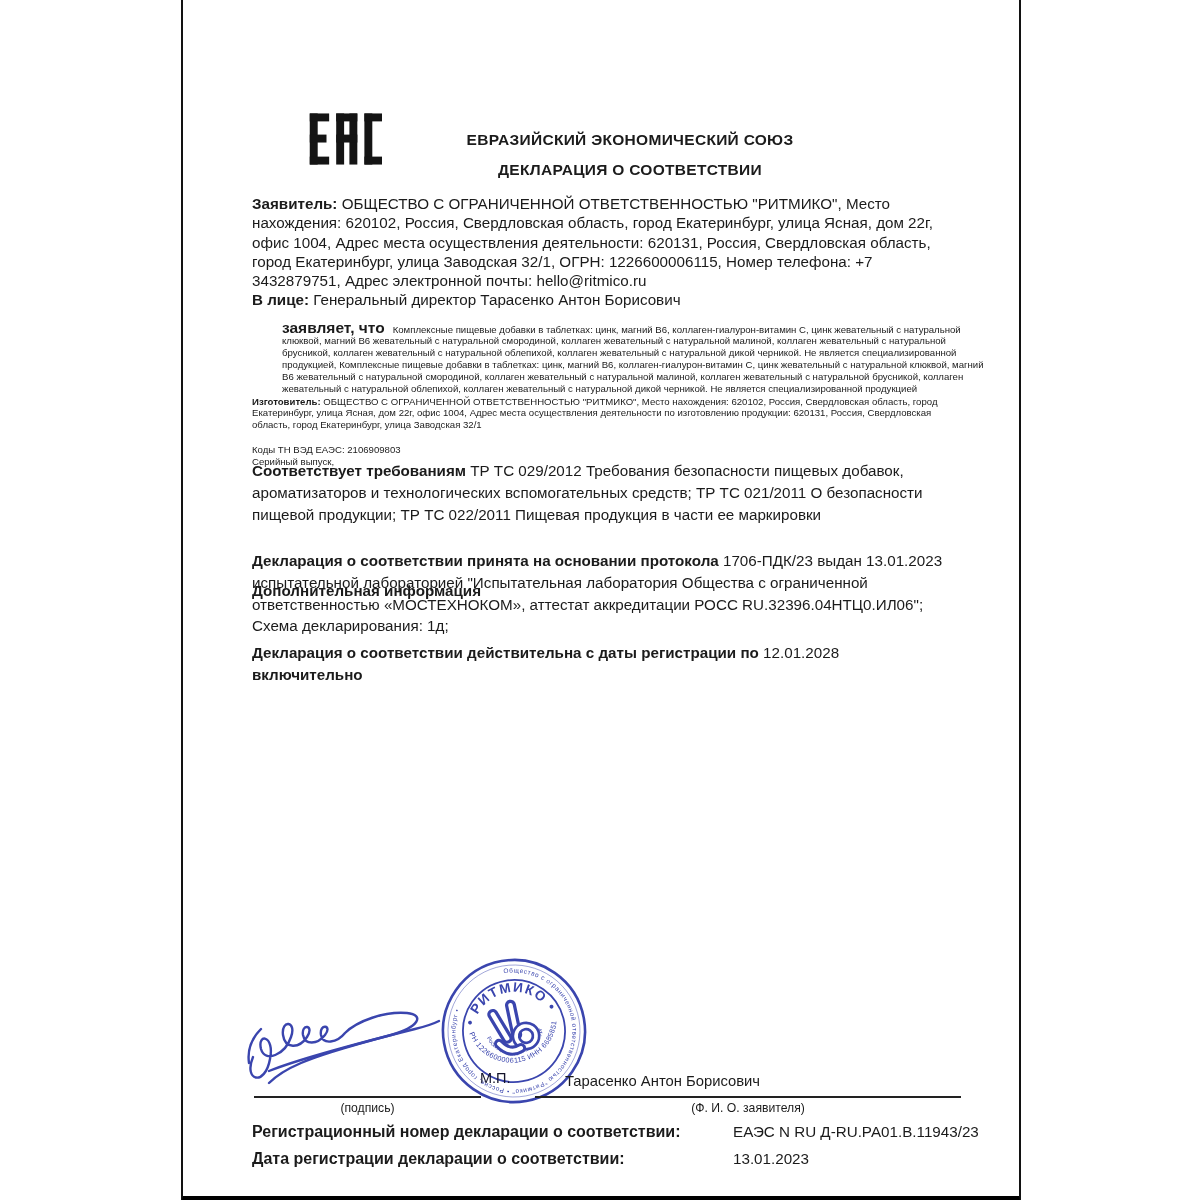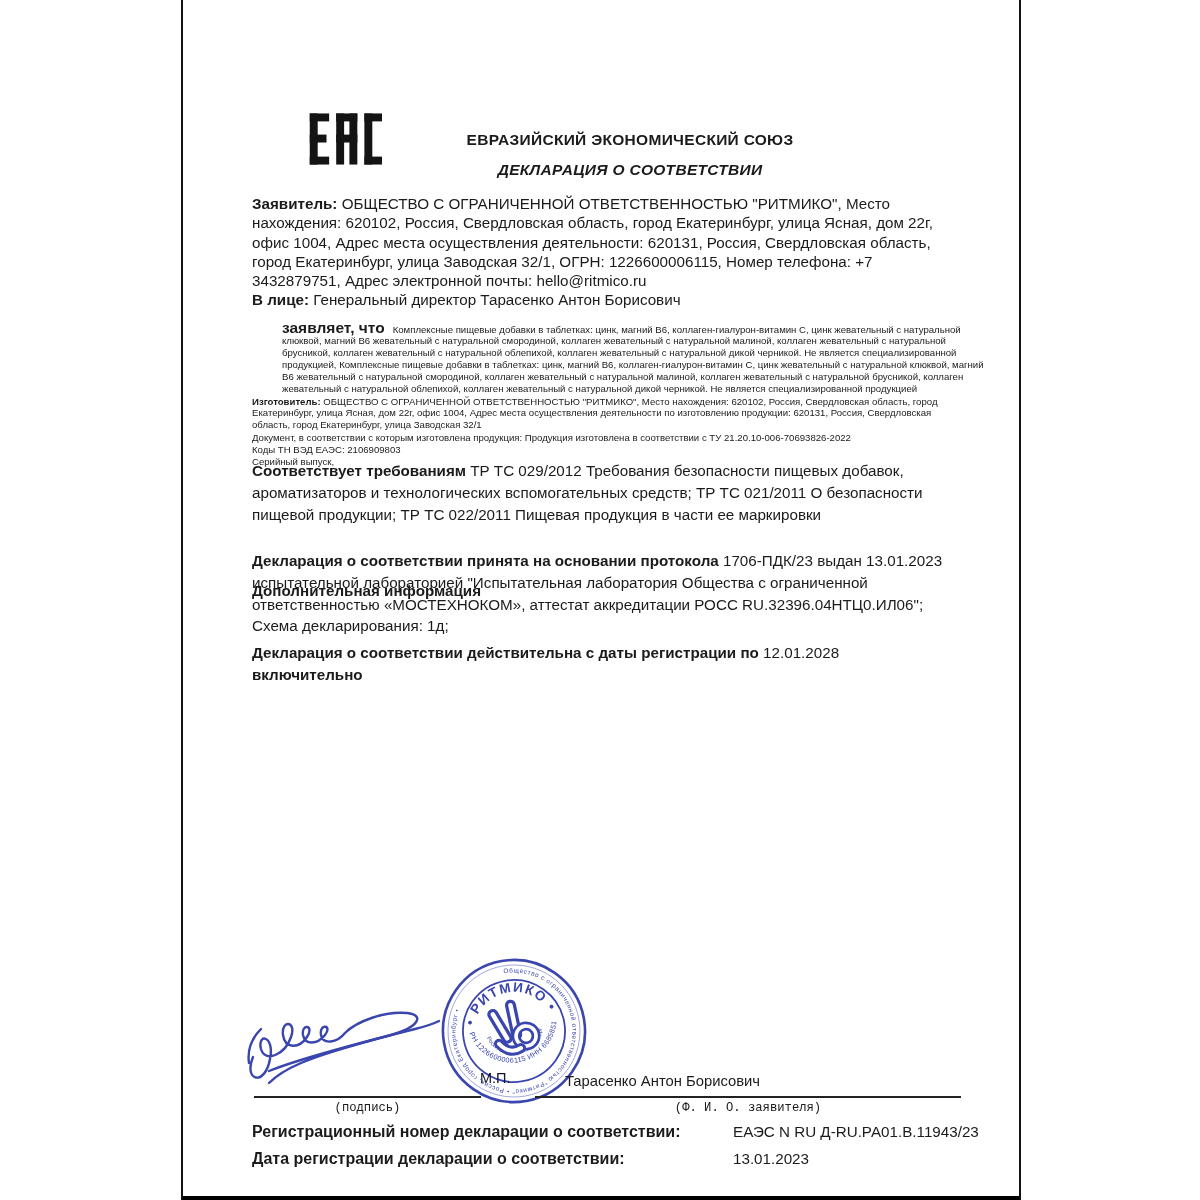--- a/index.html
+++ b/index.html
@@ -5,21 +5,21 @@
   html,body{margin:0;padding:0;background:#ffffff;}
   .canvas{position:relative;width:1024px;height:1200px;background:#ffffff;overflow:hidden;
           font-family:"Liberation Sans",sans-serif;color:#1b1b1b;}
   .page{position:absolute;left:181px;top:-2px;width:836px;height:1196px;background:#fff;
         border:2px solid #121212;border-bottom:9px solid #000;}
   .abs{position:absolute;}
   
   .eac{left:125px;top:110px;width:74px;height:58px;}
   
   .hdr{left:94px;top:131px;width:706px;text-align:center;font-weight:bold;font-size:15.5px;letter-spacing:.3px;}
-  .hdr2{top:161px;font-style:italic;}
+  .hdr2{top:161px;}
   
   .para{left:69px;width:707px;font-size:15.2px;line-height:19.3px;margin:0;}
   .p-applicant{top:194px;}
   .p-rep{top:290px;}
   .smallblock{left:69px;width:707px;font-size:9.6px;line-height:11.8px;}
   .declares-label{font-weight:bold;font-size:15.5px;margin-right:8px;}
   .sb1{top:312px;margin-left:30px;}
   .sb2{top:386px;}
   .sb3{top:422px;}
   .sb4{top:434px;}
@@ -30,21 +30,21 @@
   .p-valid{top:642px;line-height:21.8px;}
   b{font-weight:bold;}
   
   .sig-svg{left:56px;top:985px;width:220px;height:110px;}
   .stamp-svg{left:255px;top:955px;width:152px;height:152px;}
   .mp{left:297px;top:1070px;font-weight:normal;font-size:14.5px;color:#14142b;}
   .signer{left:382px;top:1073px;font-size:14.8px;}
   .sigline{height:0;border-top:2px solid #222;top:1096px;}
   .line-left{left:71px;width:227px;}
   .line-right{left:352px;width:426px;}
-  .cap{top:1101px;text-align:center;font-size:12.2px;font-family:Liberation Mono, monospace;}
+  .cap{top:1101px;text-align:center;font-size:12.2px;}
   .cap-left{left:71px;width:227px;}
   .cap-right{left:352px;width:426px;}
   .reglabel{left:69px;font-weight:bold;font-size:16px;}
   .regvalue{left:509px;font-size:15.2px;margin-left:41px;}
   .rr1{top:1123px;}
   .rr2{top:1150px;}
 </style>
 </head>
 <body>
 
@@ -74,21 +74,20 @@
     <div class="abs hdr hdr2">ДЕКЛАРАЦИЯ О СООТВЕТСТВИИ</div>
 
     <p class="abs para p-applicant"><b>Заявитель:</b><span> ОБЩЕСТВО С ОГРАНИЧЕННОЙ ОТВЕТСТВЕННОСТЬЮ "РИТМИКО", Место нахождения: 620102, Россия, Свердловская область, город Екатеринбург, улица Ясная, дом 22г, офис 1004, Адрес места осуществления деятельности: 620131, Россия, Свердловская область, город Екатеринбург, улица Заводская 32/1, ОГРН: 1226600006115, Номер телефона: +7 3432879751, Адрес электронной почты: hello@ritmico.ru</span></p>
 
     <p class="abs para p-rep"><b>В лице:</b><span> Генеральный директор Тарасенко Антон Борисович</span></p>
 
     <p class="abs smallblock sb1"><span class="declares-label">заявляет, что</span><span>Комплексные пищевые добавки в таблетках: цинк, магний В6, коллаген-гиалурон-витамин С, цинк жевательный с натуральной клюквой, магний В6 жевательный с натуральной смородиной, коллаген жевательный с натуральной малиной, коллаген жевательный с натуральной брусникой, коллаген жевательный с натуральной облепихой, коллаген жевательный с натуральной дикой черникой. Не является специализированной продукцией, Комплексные пищевые добавки в таблетках: цинк, магний В6, коллаген-гиалурон-витамин С, цинк жевательный с натуральной клюквой, магний В6 жевательный с натуральной смородиной, коллаген жевательный с натуральной малиной, коллаген жевательный с натуральной брусникой, коллаген жевательный с натуральной облепихой, коллаген жевательный с натуральной дикой черникой. Не является специализированной продукцией</span></p>
 
     <p class="abs smallblock sb2"><b>Изготовитель:</b><span> ОБЩЕСТВО С ОГРАНИЧЕННОЙ ОТВЕТСТВЕННОСТЬЮ "РИТМИКО", Место нахождения: 620102, Россия, Свердловская область, город Екатеринбург, улица Ясная, дом 22г, офис 1004, Адрес места осуществления деятельности по изготовлению продукции: 620131, Россия, Свердловская область, город Екатеринбург, улица Заводская 32/1</span></p>
 
-    <p class="abs smallblock sb3">Документ, в соответствии с которым изготовлена продукция: Продукция изготовлена в соответствии с ТУ 21.20.10-006-70693826-2022</p>
     <p class="abs smallblock sb4">Коды ТН ВЭД ЕАЭС: 2106909803</p>
     <p class="abs smallblock sb5">Серийный выпуск,</p>
 
     <p class="abs para p-comp"><b>Соответствует требованиям</b><span>  ТР ТС 029/2012 Требования безопасности пищевых добавок, ароматизаторов и технологических вспомогательных средств; ТР ТС 021/2011 О безопасности пищевой продукции; ТР ТС 022/2011 Пищевая продукция в части ее маркировки</span></p>
 
     <p class="abs para p-basis"><b>Декларация о соответствии принята на основании протокола</b><span> 1706-ПДК/23 выдан 13.01.2023 испытательной лабораторией "Испытательная лаборатория Общества с ограниченной ответственностью «МОСТЕХНОКОМ», аттестат аккредитации РОСС RU.32396.04НТЦ0.ИЛ06"; Схема декларирования: 1д;</span></p>
 
     <p class="abs para p-add">Дополнительная информация</p>
 
     <p class="abs para p-valid"><b>Декларация о соответствии действительна с даты регистрации по</b><span> 12.01.2028</span><br><b>включительно</b></p>

